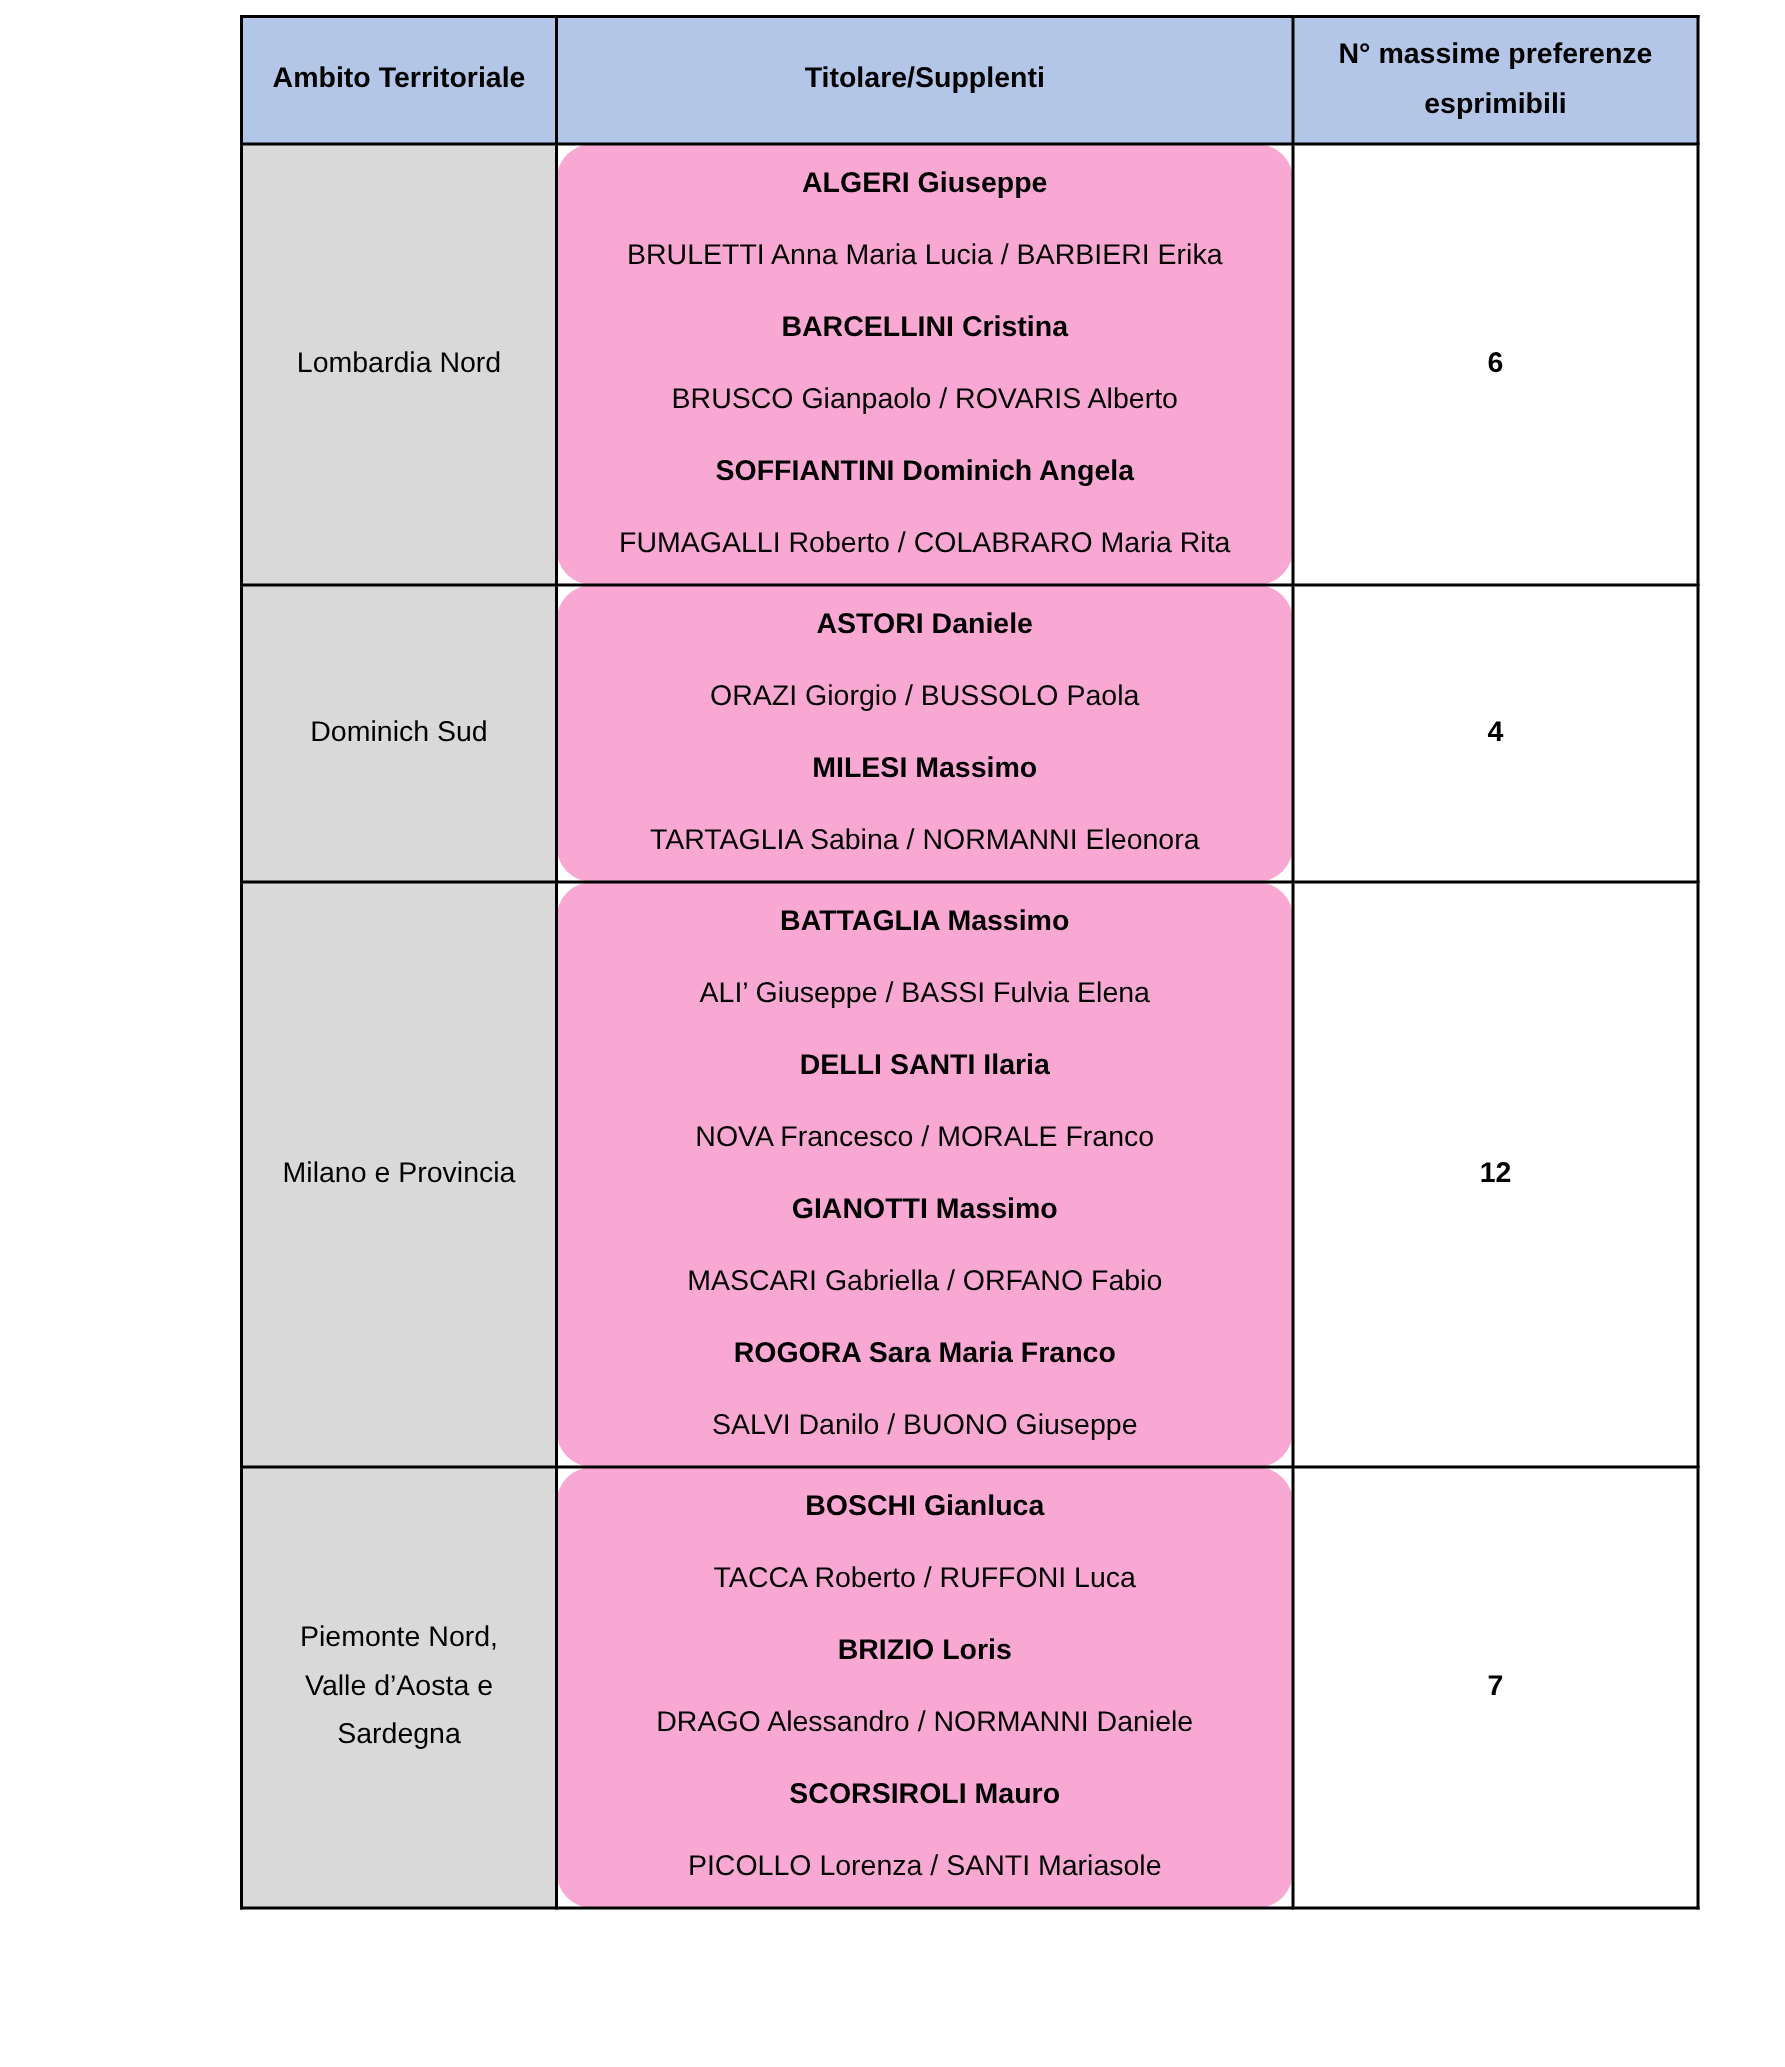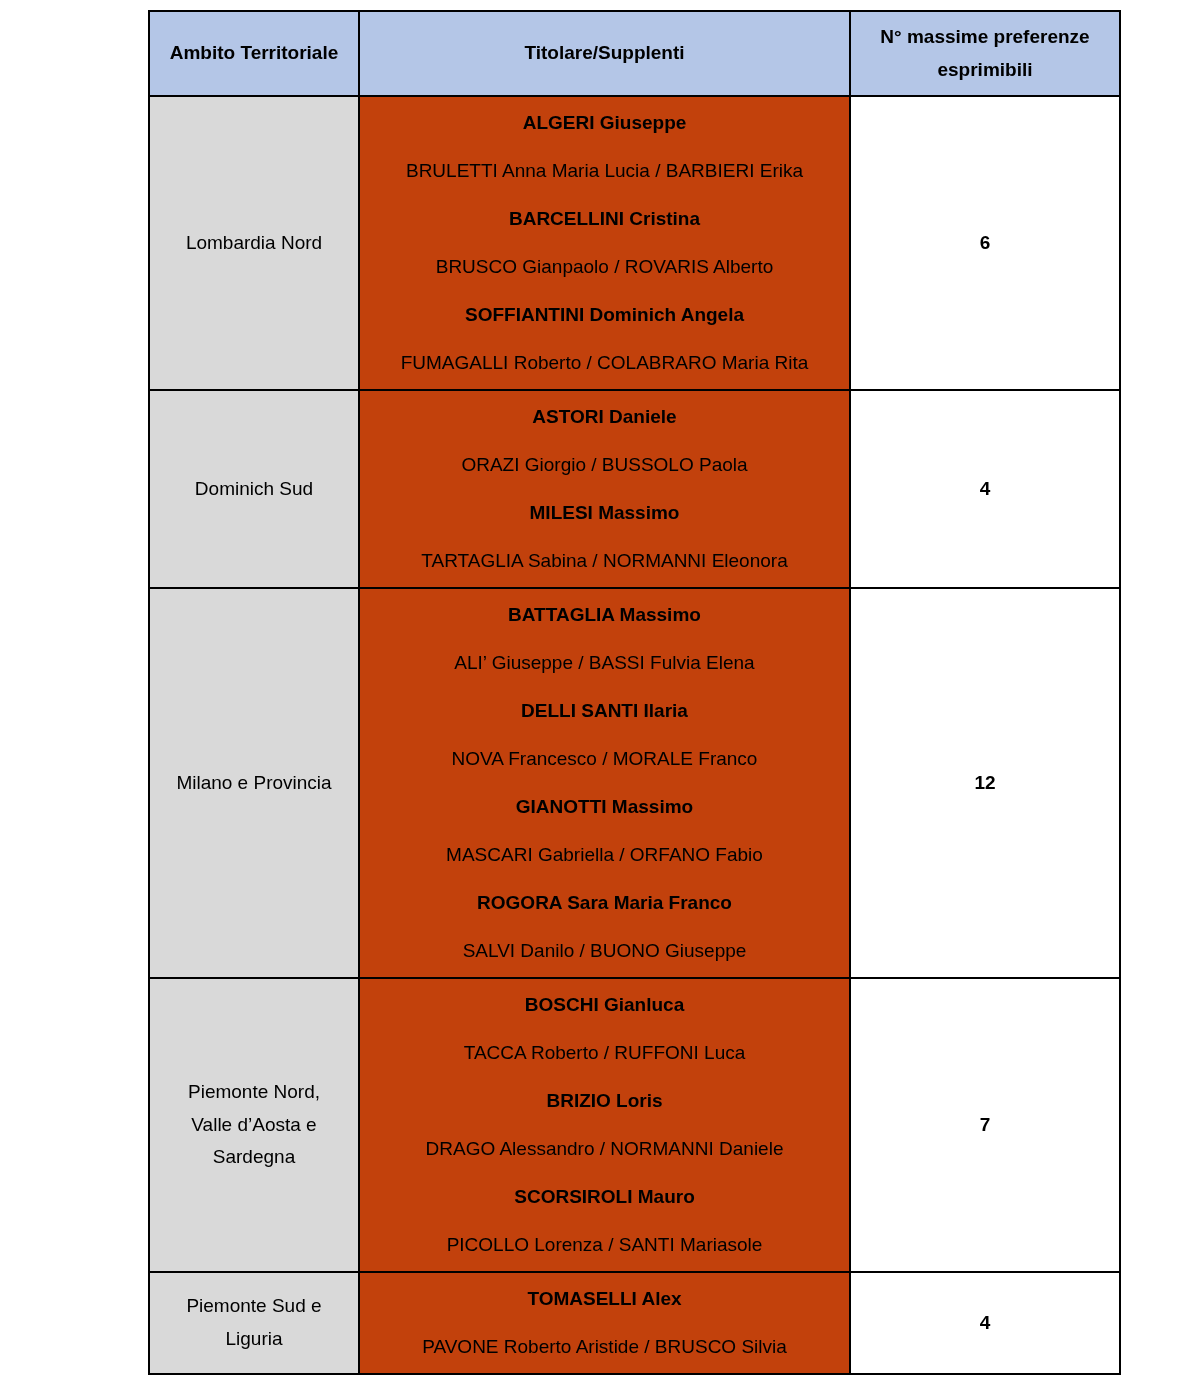--- a/index.html
+++ b/index.html
@@ -11,21 +11,21 @@
   }
   .page {
     position: relative;
     width: 1190px;
     height: 1378px;
     background: #ffffff;
     overflow: hidden;
   }
   table.pref-table {
     position: absolute;
-    left: 148px;
+    left: 160px;
     top: 10px;
     width: 971px;
     border-collapse: collapse;
     table-layout: fixed;
     padding-left: 31px;
   }
   table.pref-table col.c1 { width: 210px; }
   table.pref-table col.c2 { width: 491px; }
   table.pref-table col.c3 { width: 270px; }
   table.pref-table th,
@@ -43,22 +43,23 @@
     padding: 0 10px;
   }
   td.territory {
     background: #d9d9d9;
     font-size: 19px;
     font-weight: normal;
     line-height: 1.73;
     padding: 0 24px;
   }
   td.names {
-    background: #c2410c;
+    background: #f9a8d4;
     padding: 2px 8px;
+    border-radius: 24px;
   }
   td.names .line {
     height: 48px;
     display: flex;
     align-items: center;
     justify-content: center;
     font-size: 19px;
   }
   td.names .line.bold { font-weight: bold; }
   td.pref {
@@ -130,23 +131,15 @@
             <div class="line bold">BOSCHI Gianluca</div>
             <div class="line">TACCA Roberto / RUFFONI Luca</div>
             <div class="line bold">BRIZIO Loris</div>
             <div class="line">DRAGO Alessandro / NORMANNI Daniele</div>
             <div class="line bold">SCORSIROLI Mauro</div>
             <div class="line">PICOLLO Lorenza / SANTI Mariasole</div>
           </td>
     <td class="pref">7</td>
   </tr>
 
-  <tr>
-    <td class="territory">Piemonte Sud e Liguria</td>
-    <td class="names">
-            <div class="line bold">TOMASELLI Alex</div>
-            <div class="line">PAVONE Roberto Aristide / BRUSCO Silvia</div>
-          </td>
-    <td class="pref">4</td>
-  </tr>
 </tbody>
   </table>
 </div>
 
 </body></html>

